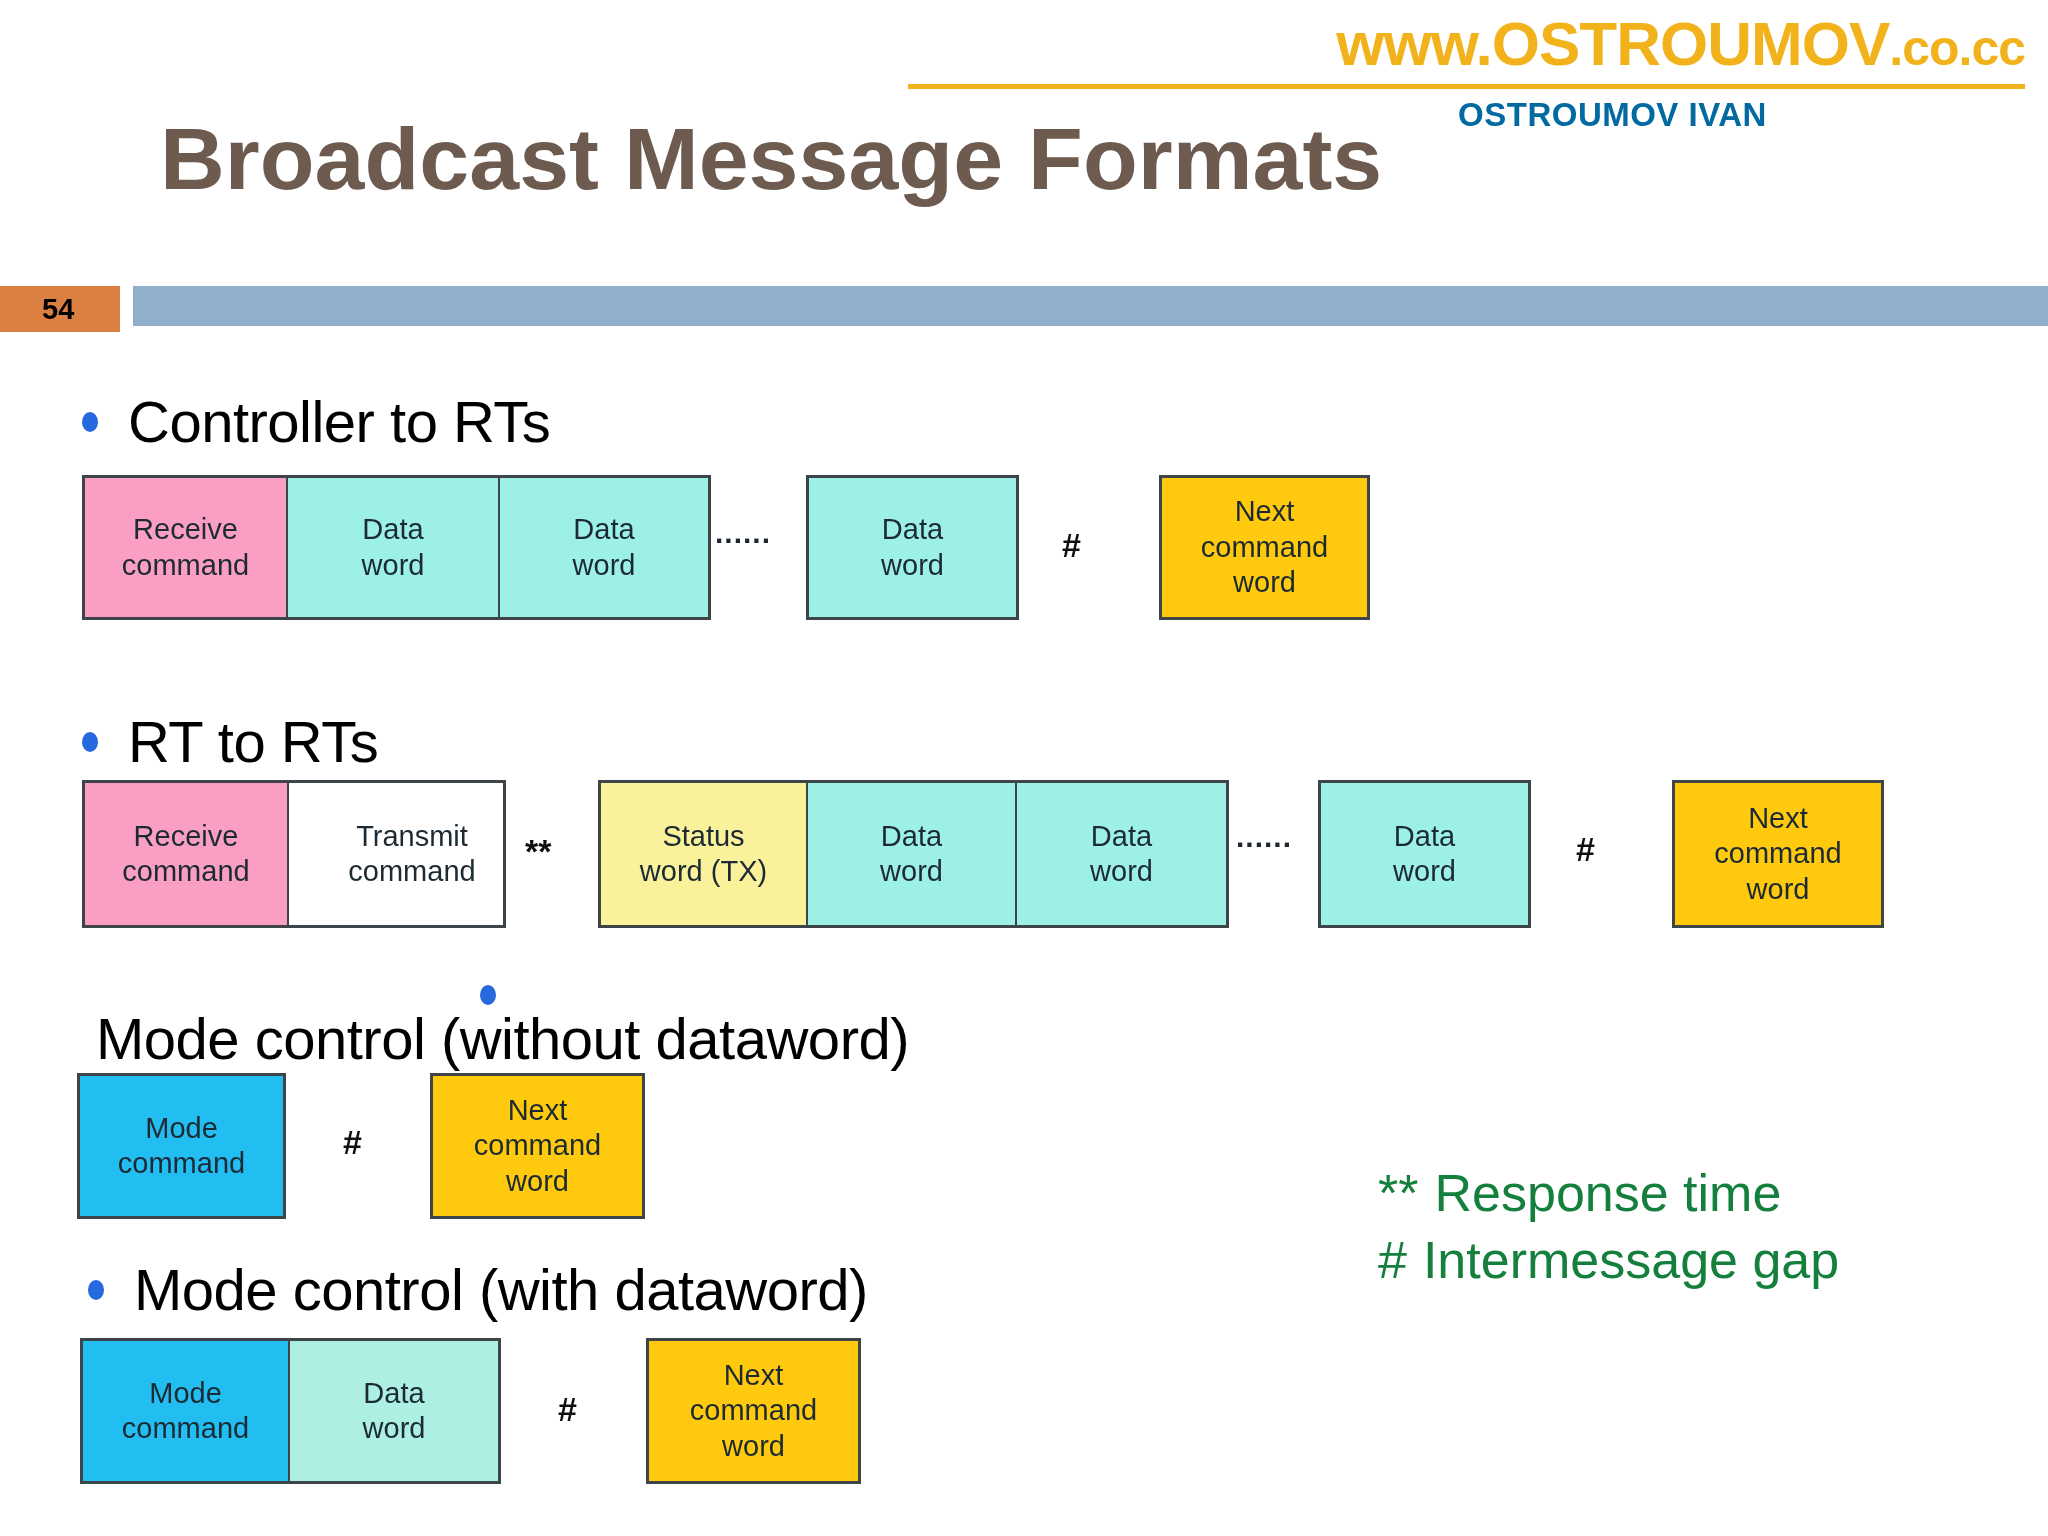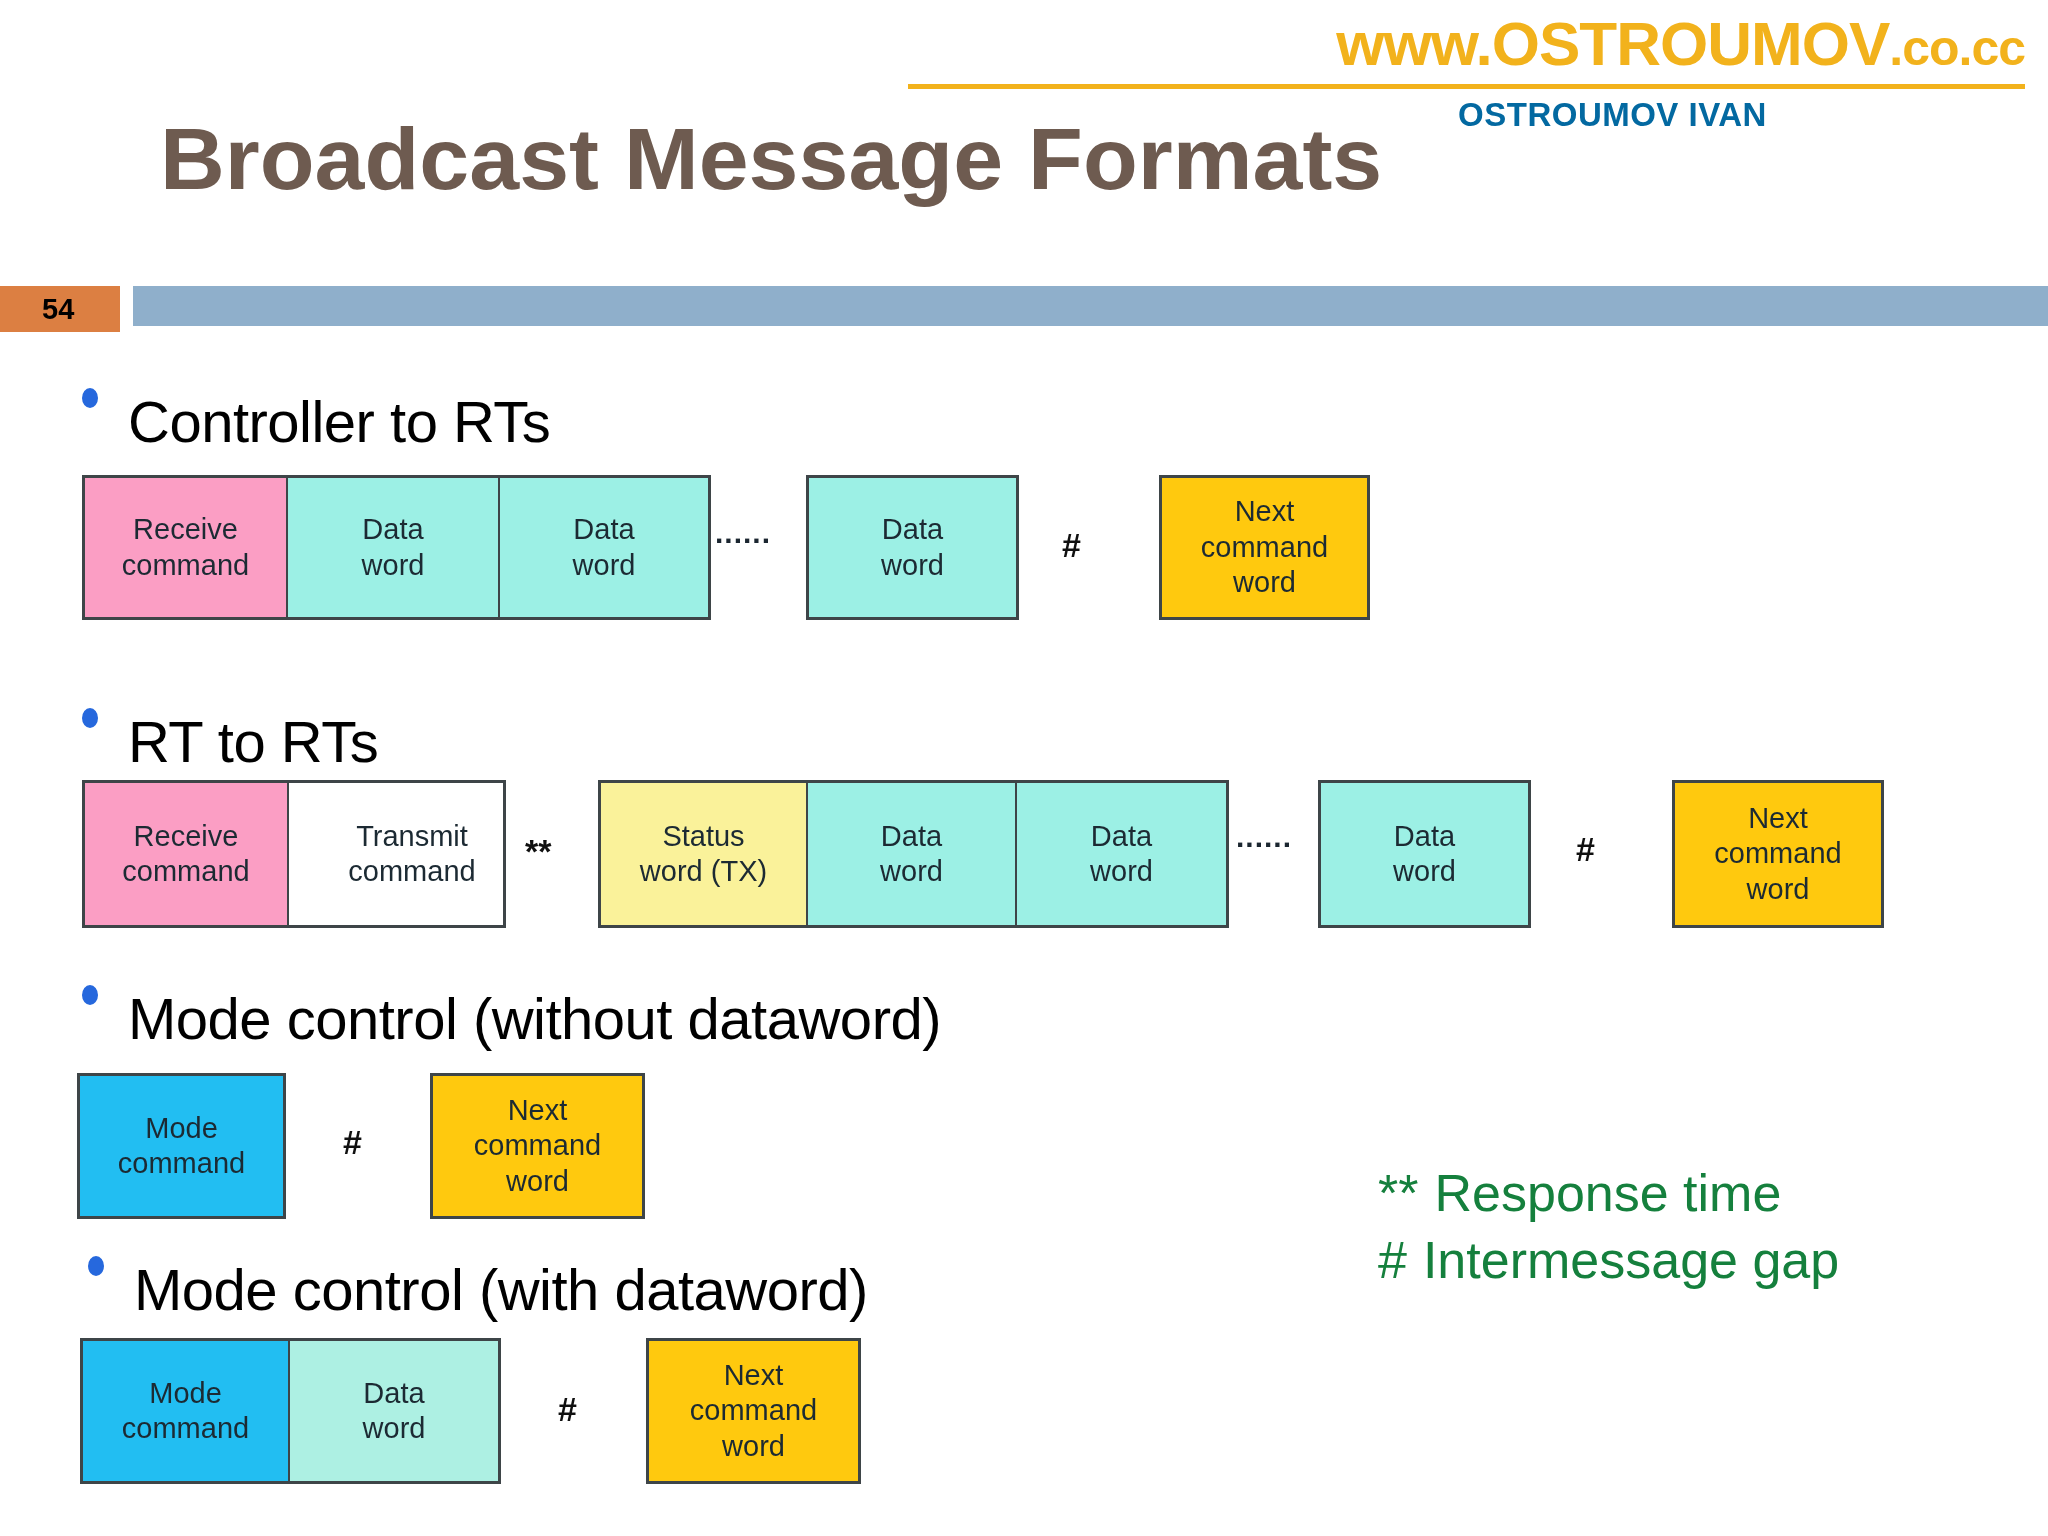--- a/index.html
+++ b/index.html
@@ -89,20 +89,21 @@
     top: 286px;
     width: 1915px;
     height: 40px;
     background: #8FAFCB;
   }
 
   
   .bullet-heading {
     position: absolute;
     display: flex;
+    align-items: center;
     white-space: nowrap;
   }
   .bullet-dot {
     width: 16px;
     height: 20px;
     border-radius: 50%;
     background: #2668DD;
     margin-right: 30px;
     flex: none;
   }
@@ -248,21 +249,21 @@
   <span>Data</span>
   <span>word</span>
 </div>
 <div class="marker" style="left:1576px; top:830px;">#</div>
 <div class="box c-yellow" style="left:1672px; top:780px; width:212px; height:148px;">
   <span>Next</span>
   <span>command</span>
   <span>word</span>
 </div>
 
-<div class="bullet-heading" style="left:82px; top:985px;">
+<div class="bullet-heading" style="left:96px; top:985px;flex-direction:column;">
   <span class="bullet-dot"></span>
   <span class="bullet-label">Mode control (without dataword)</span>
 </div>
 
 <div class="box c-blue" style="left:77px; top:1073px; width:209px; height:146px;">
   <span>Mode</span>
   <span>command</span>
 </div>
 <div class="marker" style="left:343px; top:1123px;">#</div>
 <div class="box c-yellow" style="left:430px; top:1073px; width:215px; height:146px;">

